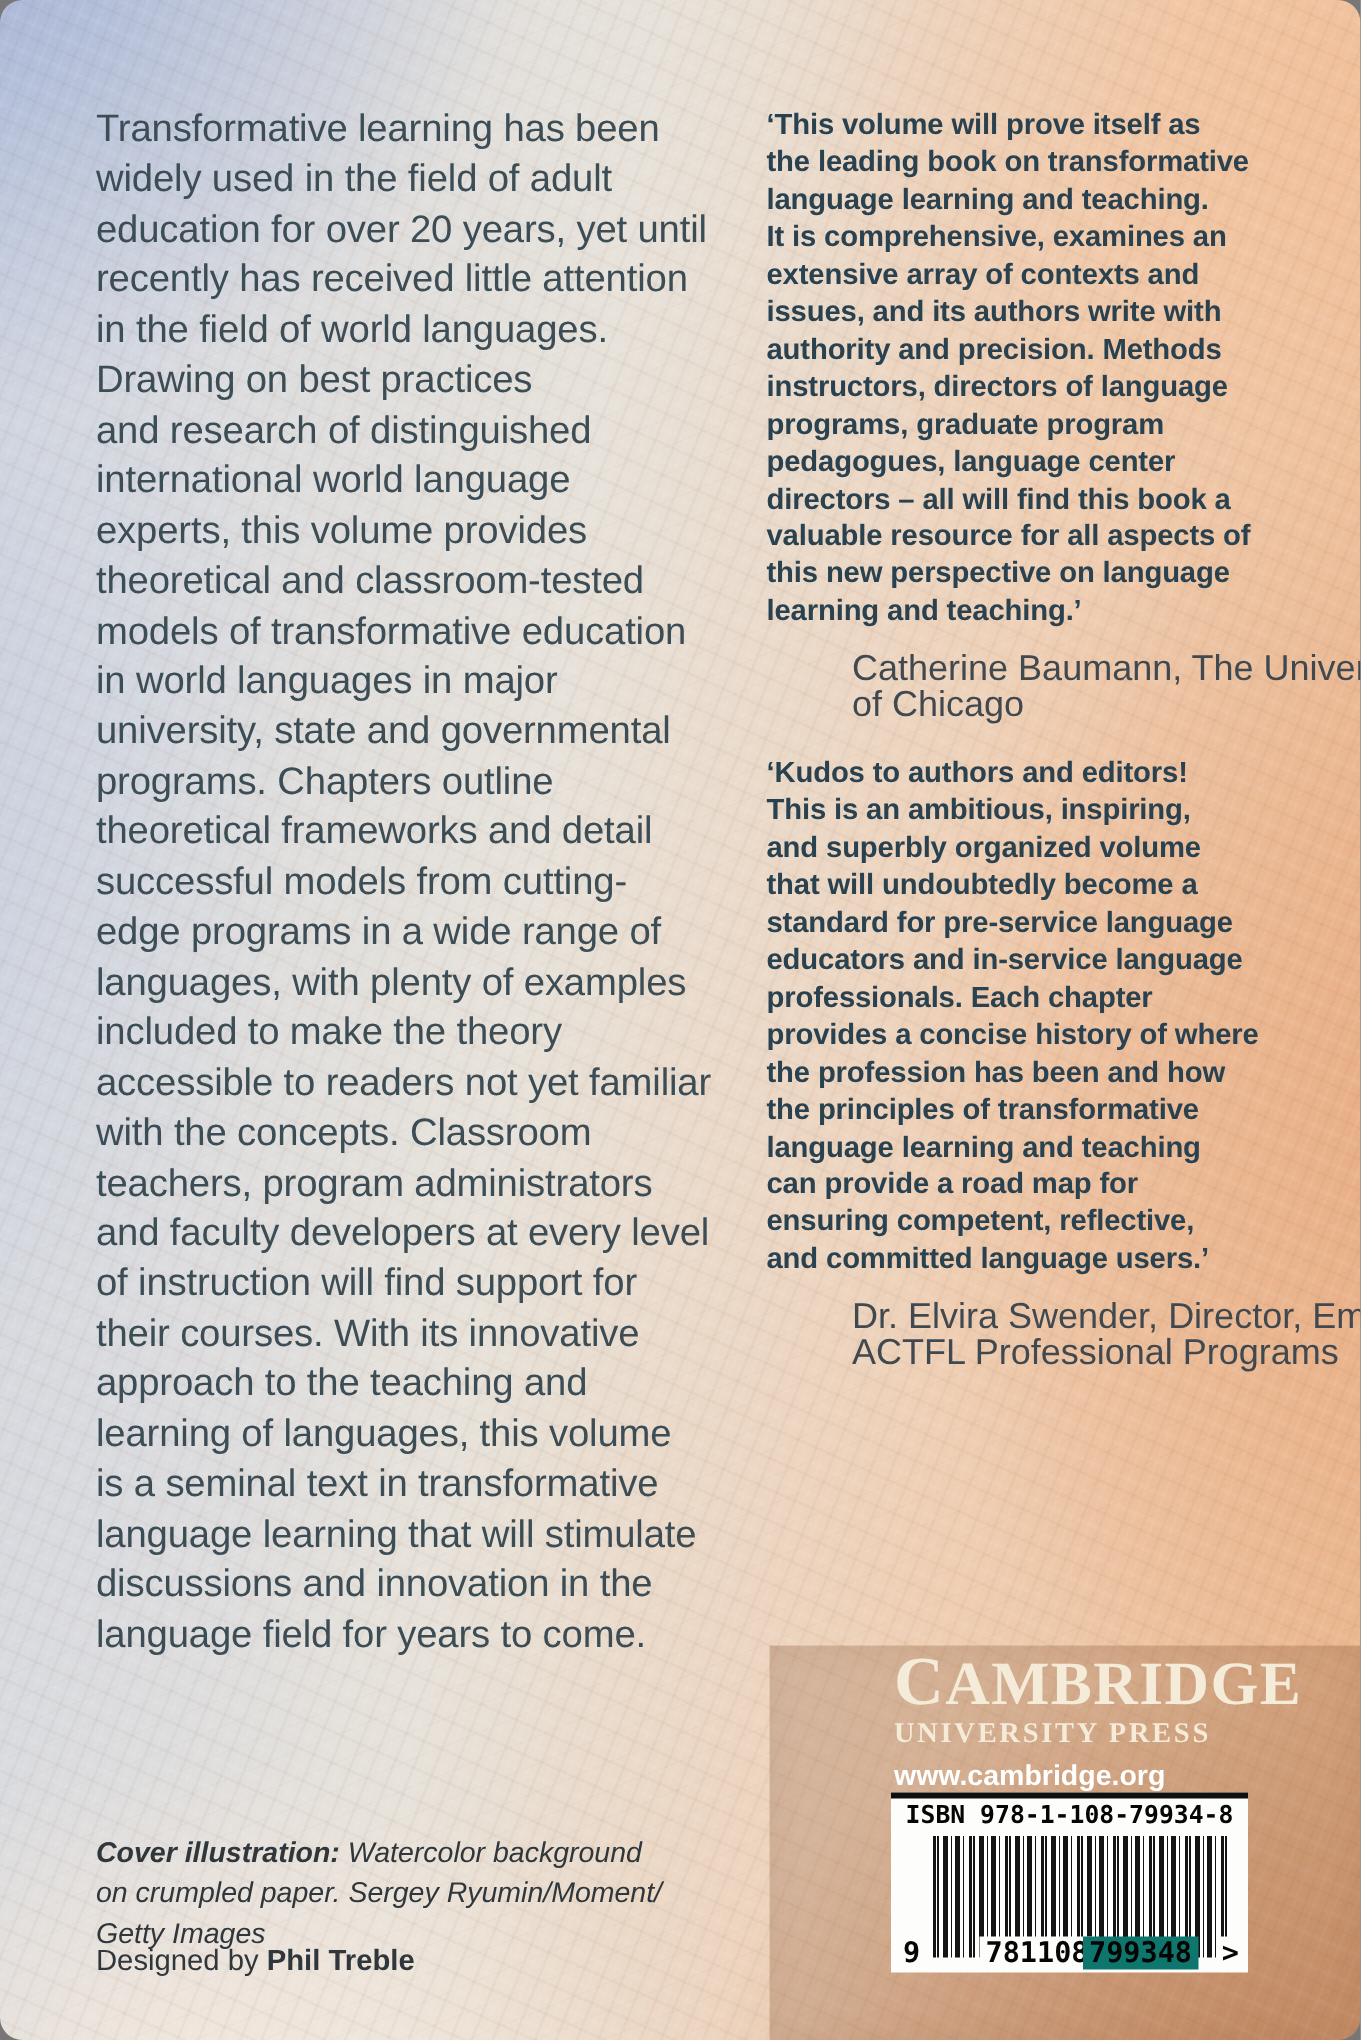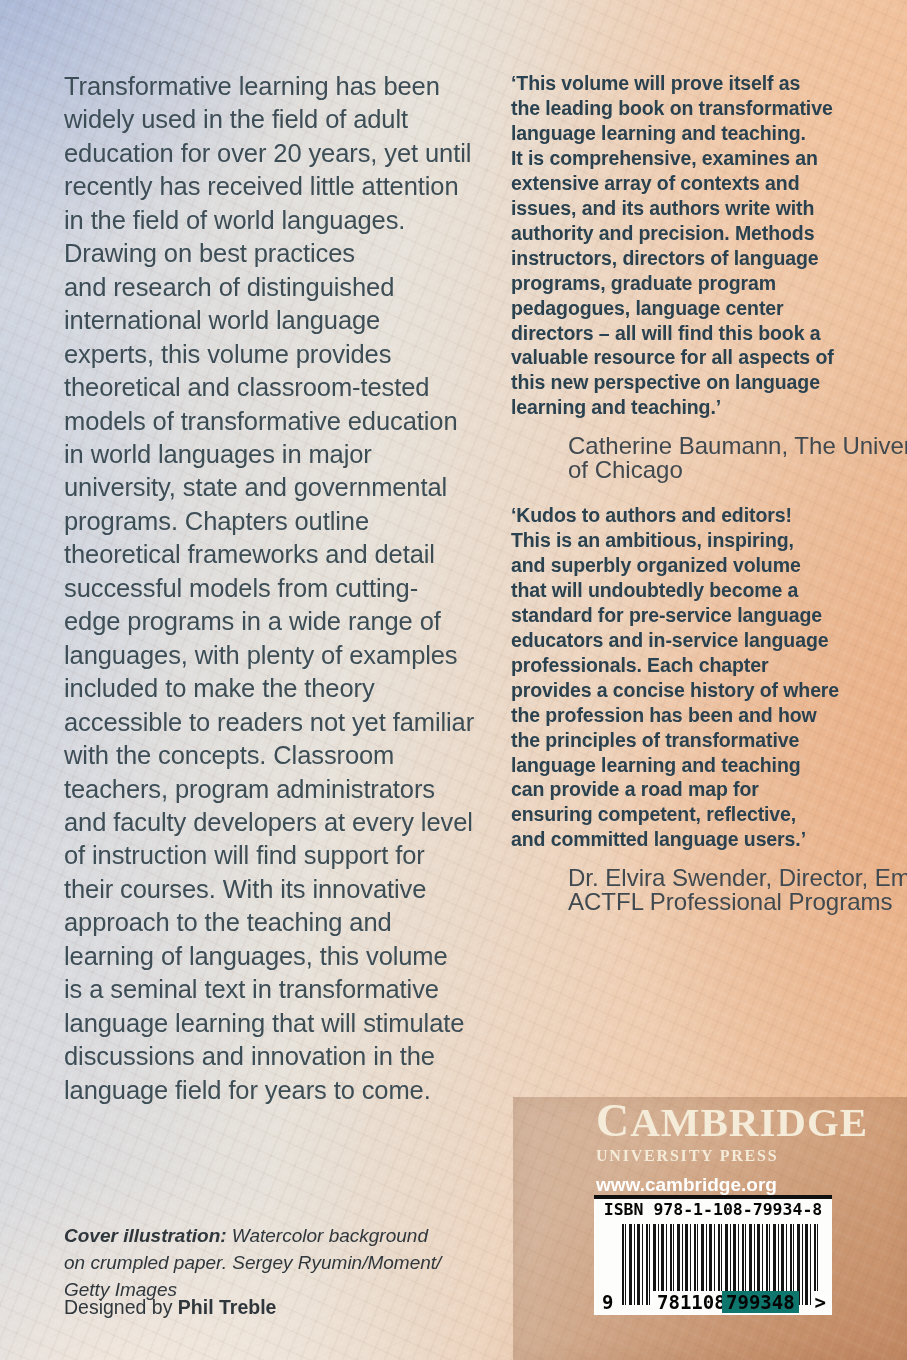--- a/index.html
+++ b/index.html
@@ -9,20 +9,21 @@
     background-color:#ecddcc;
     background-image:
       radial-gradient(ellipse 620px 540px at -4% -4%, rgba(160,176,213,0.95) 0%, rgba(160,176,213,0) 62%),
       radial-gradient(ellipse 420px 700px at -6% 38%, rgba(199,207,222,0.85) 0%, rgba(199,207,222,0) 60%),
       radial-gradient(ellipse 420px 520px at 2% 72%, rgba(214,216,224,0.55) 0%, rgba(214,216,224,0) 60%),
       radial-gradient(ellipse 640px 560px at 104% 6%, rgba(242,192,153,0.9) 0%, rgba(242,192,153,0) 65%),
       radial-gradient(ellipse 560px 760px at 106% 55%, rgba(233,172,130,0.9) 0%, rgba(233,172,130,0) 65%),
       radial-gradient(ellipse 600px 420px at 95% 102%, rgba(209,148,109,0.85) 0%, rgba(209,148,109,0) 65%),
       radial-gradient(ellipse 520px 380px at 15% 103%, rgba(247,233,219,0.8) 0%, rgba(247,233,219,0) 60%),
       linear-gradient(98deg, #d3d8e2 0%, #e7e2da 40%, #efcfb4 70%, #eab88f 100%);
+    border-radius: 15px;
   }
   .texture {
     position:absolute; inset:0; pointer-events:none;
     background-image:
       repeating-linear-gradient(112deg, rgba(255,255,255,0.05) 0 2px, rgba(0,0,0,0) 2px 7px, rgba(137,104,87,0.05) 7px 9px, rgba(0,0,0,0) 9px 13px),
       repeating-linear-gradient(24deg, rgba(255,255,255,0.05) 0 3px, rgba(0,0,0,0) 3px 11px, rgba(120,90,80,0.045) 11px 13px, rgba(0,0,0,0) 13px 19px),
       repeating-linear-gradient(158deg, rgba(130,100,90,0.03) 0 1px, rgba(0,0,0,0) 1px 17px);
   }
   .line { white-space:nowrap; }
 
@@ -54,21 +55,21 @@
   }
   .logo-block { position:absolute; left:596px; top:1103px; width:250px; }
   .logo-cambridge {
     font-family:"Liberation Serif","DejaVu Serif",serif;
     font-weight:bold; font-size:41px; line-height:36px; letter-spacing:1px;
     color:#f4ebd9;
   }
   .logo-cambridge::first-letter { font-size:1.12em; }
   .logo-univ {
     font-family:"Liberation Serif","DejaVu Serif",serif;
-    font-weight:bold; font-size:16px; line-height:20px; letter-spacing:1.8px;
+    font-weight:bold; font-size:19px; line-height:20px; letter-spacing:1.8px;
     color:#f4ebd9; margin-top:6px;
   }
   .logo-url {
     font-weight:bold; font-size:19px; line-height:20px; color:#ffffff; margin-top:9px;
   }
 
   
   .isbn-box {
     position:absolute; left:594px; top:1195px; width:238px; height:120px;
     background:#fdfdfb; border-top:4px solid #101010; box-sizing:border-box;

